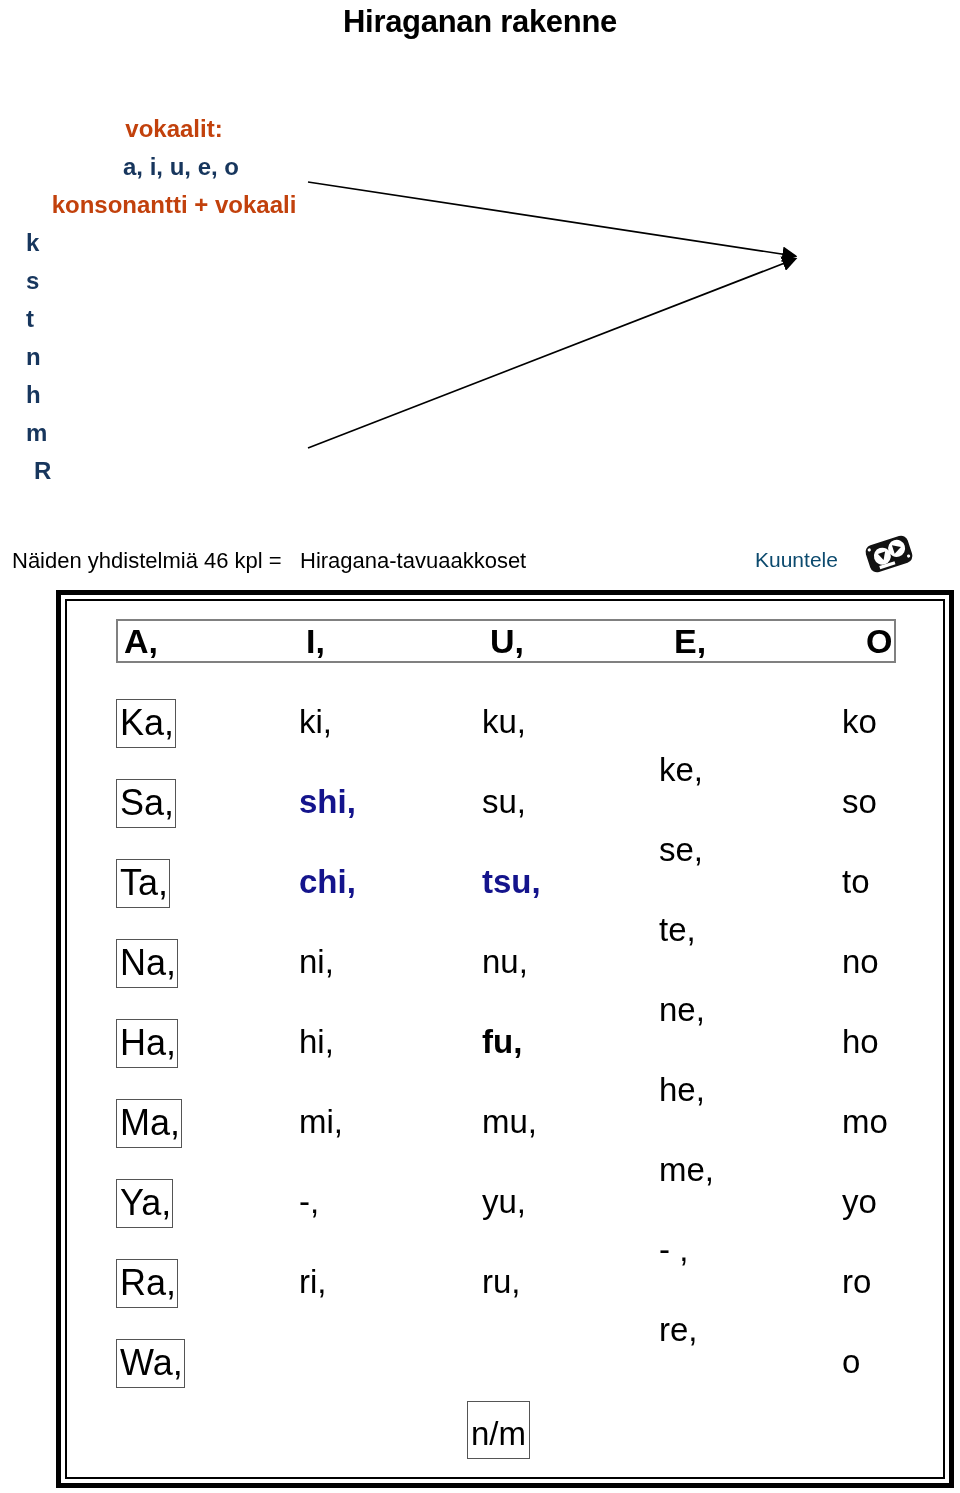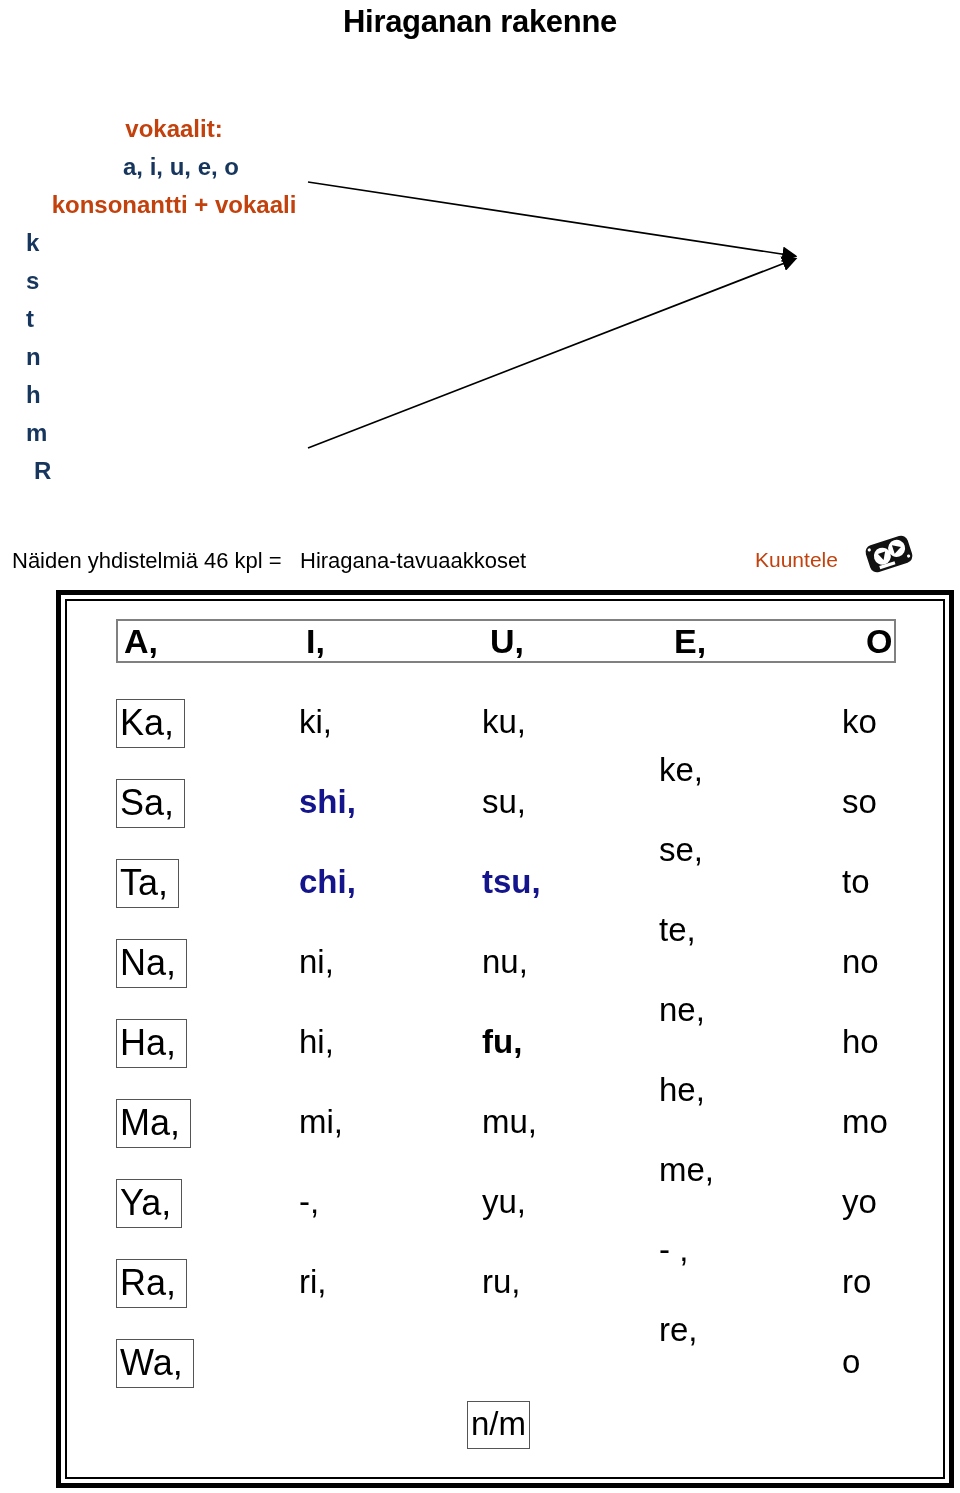--- a/index.html
+++ b/index.html
@@ -68,21 +68,21 @@
     left: 4px; top: 0;
     font-size: 22px;
     white-space: pre;
     color: #000000;
     margin-left: 8px;
   }
   #caption-listen {
     position: absolute;
     left: 755px; top: 0;
     font-size: 21px;
-    color: #c2410c;
+    color: #0c4a6e;
   }
   #audio-icon {
     position: absolute;
     left: 858px; top: -20px;
     width: 62px; height: 52px;
   }
 
   
   #kana-frame {
     position: absolute;
@@ -121,21 +121,21 @@
   .kana-row {
     position: absolute;
     left: 0;
     width: 100%;
     height: 76px;
   }
   .rowhead {
     position: absolute;
     left: 49px; top: 2px;
     border: 1.5px solid #555555;
-    padding: 0 10px 2px 3px;
+    padding: 0 1px 2px 3px;
     font-size: 36px;
     line-height: 45px;
     color: #000000;
     background: #ffffff;
     white-space: pre;
   }
   .cell {
     position: absolute;
     top: 2px;
     font-size: 33px;
@@ -149,21 +149,21 @@
   
   .c1 { left: 232px; }
   .c2 { left: 415px; }
   .c3 { left: 592px; margin-top: 48px; }
   .c4 { left: 775px; }
 
   #nm-box {
     position: absolute;
     left: 400px; top: 800px;
     border: 1.5px solid #555555;
-    padding: 0 3px 2px 3px;
+    padding: 10px 3px 2px 3px;
     font-size: 33px;
     line-height: 44px;
     color: #000000;
     background: #ffffff;
   }
 </style>
 </head>
 <body>
 
 <div id="slide-title">Hiraganan rakenne</div>

